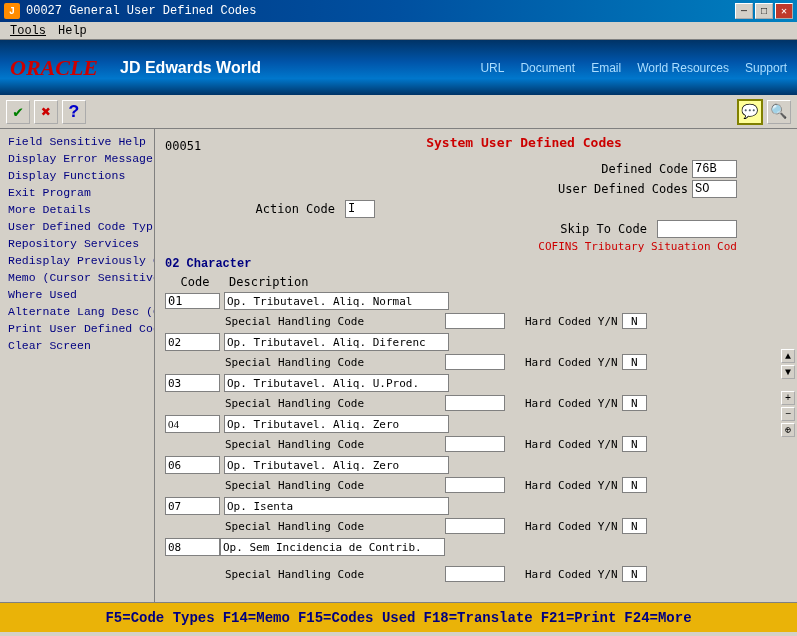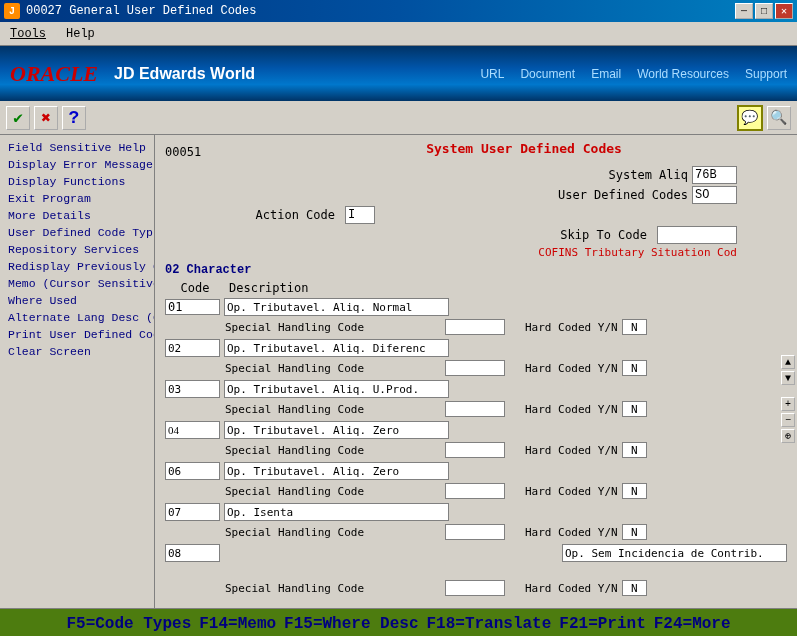--- a/index.html
+++ b/index.html
@@ -20,37 +20,36 @@
     .title-bar-buttons { display: flex; gap: 2px; }
     .title-btn { width: 18px; height: 16px; background: #d4d0c8; border: 1px outset #fff; font-size: 10px; cursor: pointer; display: flex; align-items: center; justify-content: center; color: #000; }
     .title-btn.close { background: #c0392b; color: white; }
 
     
     .menu-bar {
       background: #d4d0c8;
       border-bottom: 1px solid #808080;
       display: flex;
       align-items: center;
-      height: 24px;
+      height: 18px;
       padding: 0 4px;
-      gap: 8px;
     }
     .menu-item { font-size: 12px; padding: 2px 6px; cursor: pointer; }
     .menu-item:first-child { text-decoration: underline; }
 
     
     .oracle-header {
       background: linear-gradient(to bottom, #003366 0%, #0055aa 40%, #0077cc 70%, #003366 100%);
       height: 55px;
       display: flex;
       align-items: center;
       justify-content: space-between;
       padding: 0 10px;
     }
-    .oracle-logo { display: flex; align-items: center; gap: 16px; }
+    .oracle-logo { display: flex; align-items: center; gap: 22px; }
     .oracle-text { color: #cc0000; font-size: 22px; font-weight: bold; font-style: italic; font-family: serif; }
     .jde-text { color: white; font-size: 16px; font-weight: bold; font-family: sans-serif; }
     .oracle-nav { display: flex; gap: 16px; align-items: center; }
     .oracle-nav a { color: #aaddff; font-size: 12px; text-decoration: none; cursor: pointer; font-family: sans-serif; }
 
     
     .toolbar {
       background: #d4d0c8;
       border-bottom: 1px solid #808080;
       display: flex;
@@ -113,28 +112,28 @@
     .form-input-sm { width: 45px; }
 
     .section-title { color: #000080; font-weight: bold; font-size: 12px; margin: 4px 0; }
 
     .cofins-text { color: #cc0000; font-size: 11px; font-family: monospace; margin-left: 4px; }
     
     .data-row { display: flex; align-items: center; height: 20px; margin-bottom: 0; }
 
     
     .status-bar {
-      background: #4d7c0f;
+      background: #eab308;
       border-top: 1px solid #808080;
       height: 30px;
       display: flex;
       align-items: center;
       justify-content: center;
       gap: 8px;
-      font-size: 16px;
+      font-size: 14px;
       font-family: 'Courier New', monospace;
       color: #000080;
       font-weight: bold;
     }
 
     .entry-block { margin-bottom: 2px; }
     .scroll-btn { width: 14px; height: 14px; background: #d4d0c8; border: 1px outset #fff; font-size: 10px; cursor: pointer; display: flex; align-items: center; justify-content: center; }
     
   </style>
 </head>
@@ -203,21 +202,21 @@
 
   <div class="content" style="position:relative;">
 
     <div style="display:flex; align-items:center; margin-bottom:4px;">
       <span style="font-family:monospace; font-size:12px; margin-right:60px;">00051</span>
       <span class="form-title" style="flex:1;">System User Defined Codes</span>
     </div>
 
     <div style="display:flex; justify-content:flex-end; gap:10px; margin-bottom:2px; padding-right:50px;">
       <div style="display:flex; align-items:center; gap:4px;">
-        <span style="font-size:12px;font-family:monospace;">System Aliq</span>
+        <span style="font-size:12px;font-family:monospace;">Defined Code</span>
         <input class="form-input form-input-sm" value="76B" style="width: 45px;">
       </div>
     </div>
     <div style="display:flex; justify-content:flex-end; gap:10px; margin-bottom:2px; padding-right:50px;">
       <div style="display:flex; align-items:center; gap:4px;">
         <span style="font-size:12px;font-family:monospace;">User Defined Codes</span>
         <input class="form-input form-input-sm" value="SO" style="width: 45px;">
       </div>
     </div>
 
@@ -310,21 +309,21 @@
             <input type="text" class="form-input" value="Op. Isenta" style="width: 225px; height: 18px; font-family: monospace; font-size: 11px;">
           </div>
           <div style="display: flex; align-items: center; height: 18px; margin-bottom: 2px;">
             <span style="width: 280px; font-size: 11px; font-family: monospace; padding-left: 60px;">Special Handling Code</span>
             <input type="text" class="form-input" style="width: 60px; height: 16px;">
             <span style="font-size: 11px; font-family: monospace; margin-left: 20px;">Hard Coded Y/N</span>
             <input type="text" class="form-input" value="N" style="width: 25px; height: 16px; text-align: center; font-family: monospace; font-size: 11px; margin-left: 4px;">
           </div>
         </div>
         <div class="entry-block">
-          <div class="data-row" style="display: flex; align-items: center; margin-bottom: 16px; justify-content: space-between;">
+          <div class="data-row" style="display: flex; align-items: center; margin-bottom: 8px;">
             <input type="text" class="form-input" value="08" style="width: 55px; height: 18px; font-family: monospace; font-size: 11px;">
             <input type="text" class="form-input" value="Op. Sem Incidencia de Contrib." style="width: 225px; height: 18px; font-family: monospace; font-size: 11px;">
           </div>
           <div style="display: flex; align-items: center; height: 18px; margin-bottom: 2px;">
             <span style="width: 280px; font-size: 11px; font-family: monospace; padding-left: 60px;">Special Handling Code</span>
             <input type="text" class="form-input" style="width: 60px; height: 16px;">
             <span style="font-size: 11px; font-family: monospace; margin-left: 20px;">Hard Coded Y/N</span>
             <input type="text" class="form-input" value="N" style="width: 25px; height: 16px; text-align: center; font-family: monospace; font-size: 11px; margin-left: 4px;">
           </div>
         </div>
@@ -336,17 +335,17 @@
       <div class="scroll-btn" style="margin-top:10px;">+</div>
       <div class="scroll-btn">−</div>
       <div class="scroll-btn">⊕</div>
     </div>
   </div>
 </div>
 
 <div class="status-bar">
   <span>F5=Code Types</span>
   <span>F14=Memo</span>
-  <span>F15=Where Desc</span>
+  <span>F15=Codes Used</span>
   <span>F18=Translate</span>
   <span>F21=Print</span>
   <span>F24=More</span>
 </div>
 
 </body></html>

